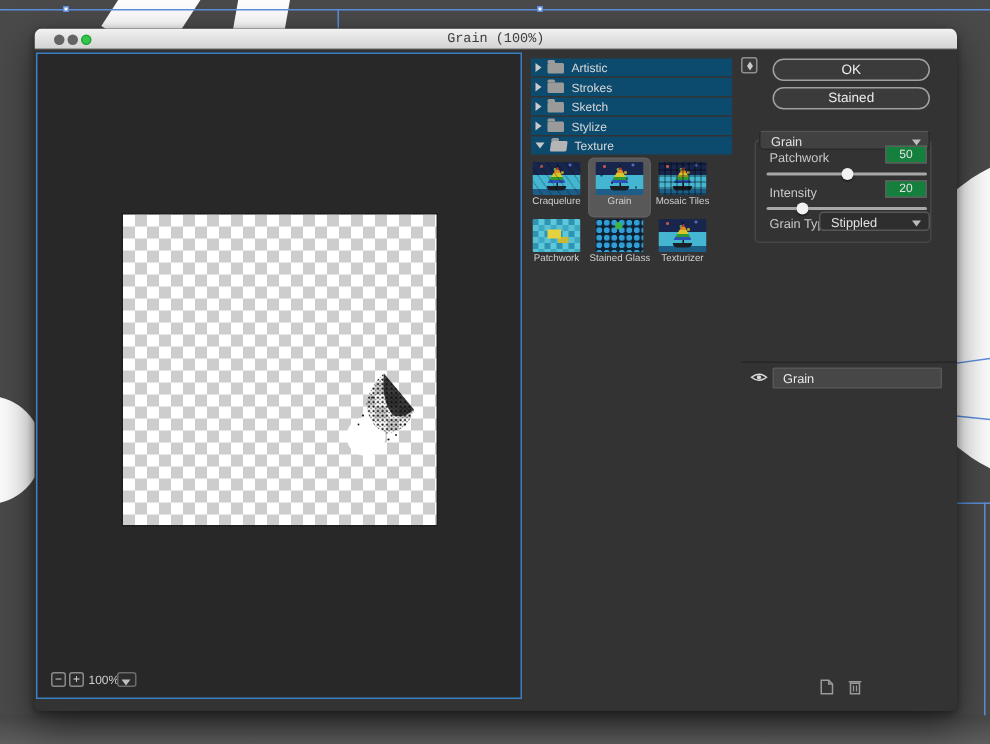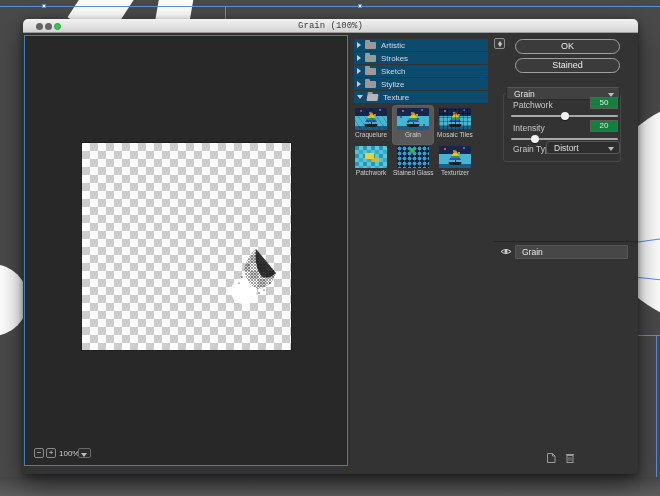--- a/index.html
+++ b/index.html
@@ -292,21 +292,21 @@
 
     <div class="param-label" style="left:490px;top:104px;">Intensity</div>
     <div class="value-box" style="left:567px;top:101px;">20</div>
     <div class="slider" style="top:116px;">
       <div class="track"></div>
       <div class="thumb" style="left: 22%;"></div>
     </div>
 
     <div class="param-label" style="left:490px;top:125px;">Grain Type:</div>
     <div class="dropdown" style="left:523px;top:122px;width:74px;height:13px;background:#2e2e2e;border:1px solid #565656;">
-      <span class="dd-label">Distort</span>
+      <span class="dd-label">Stippled</span>
       <span class="dd-chev"></span>
     </div>
 
     <div class="layers-sep"></div>
     <svg class="eye" viewBox="0 0 12 9">
       <path d="M1 4.5 Q6 0.5 11 4.5 Q6 8.5 1 4.5 Z" fill="none" stroke="#dcdcdc" stroke-width="1"></path>
       <circle cx="6" cy="4.5" r="1.4" fill="#dcdcdc"></circle>
     </svg>
     <div class="layer-row">Grain</div>
 

